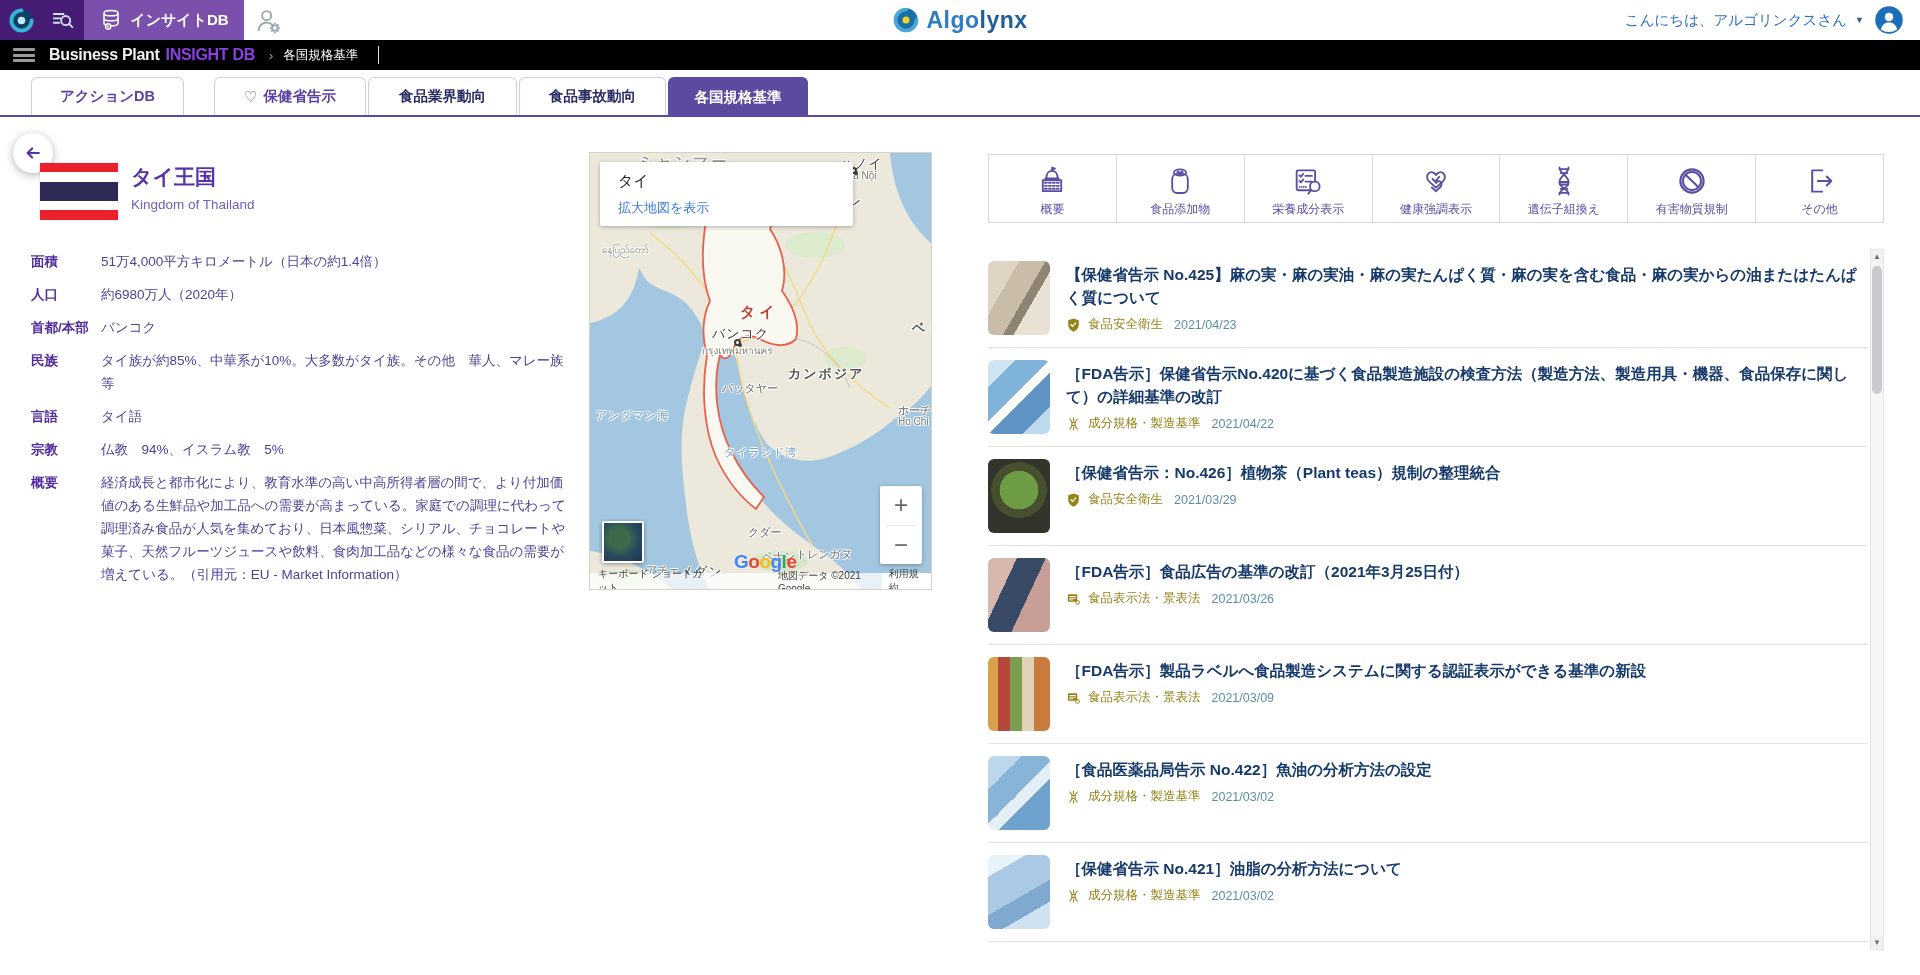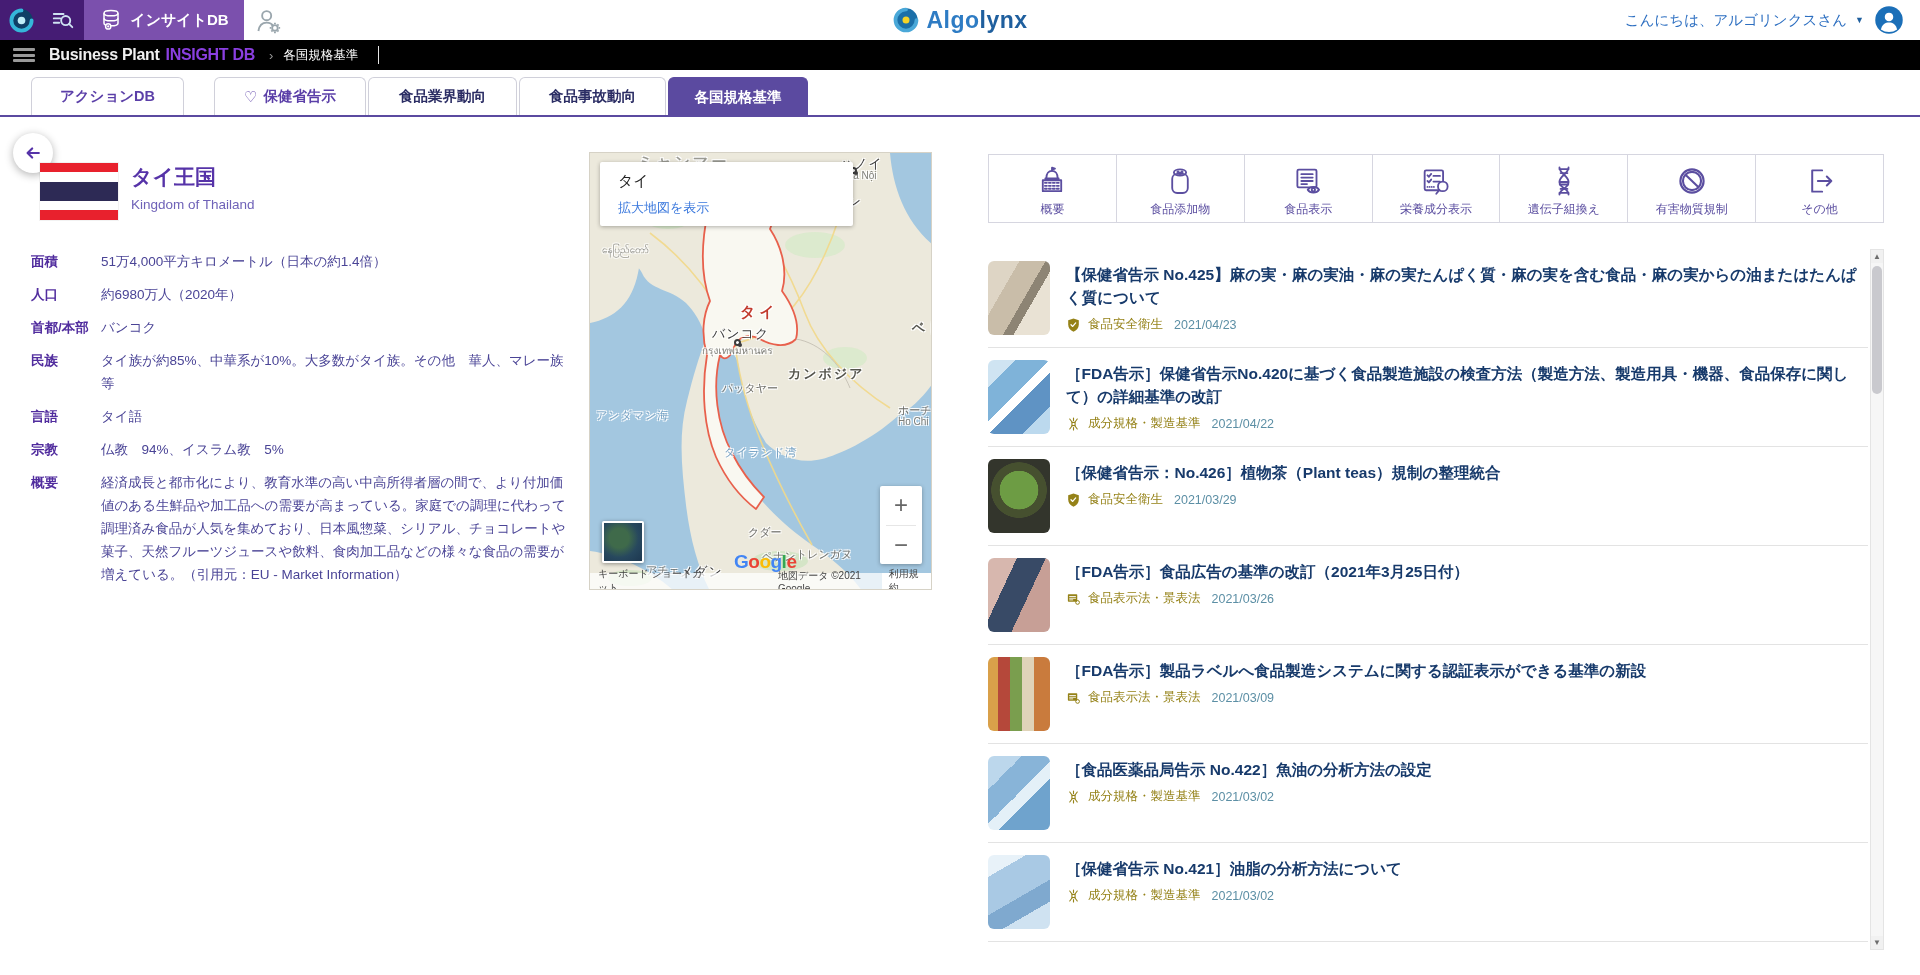--- a/index.html
+++ b/index.html
@@ -350,41 +350,40 @@
             <circle cx="10.6" cy="5.7" r=".45" fill="#5b4ea0"></circle>
             <circle cx="13.4" cy="5.7" r=".45" fill="#5b4ea0"></circle>
             <circle cx="12" cy="6.6" r=".45" fill="#5b4ea0"></circle>
           </svg>
         </span>
         <span class="cat-label">食品添加物</span>
       </button>
       <button class="cat">
         <span class="cat-icon">
           <svg width="36" height="34" viewBox="0 0 24 24" fill="none" stroke="#5b4ea0" stroke-width="1.3" stroke-linecap="round" stroke-linejoin="round">
-            <rect x="4.5" y="4" width="13.5" height="12.5" rx="1"></rect>
-            <path d="M7.3 7.2h8M7.3 9.6h8M7.3 12h8M7.3 14.2h4"></path>
-            <path d="M11.8 18.2c1.6-2.6 6.4-2.6 8 0-1.6 2.6-6.4 2.6-8 0z" fill="#fff"></path>
-            <circle cx="15.8" cy="18.2" r="1.15"></circle>
-          </svg>
-        </span>
-        <span class="cat-label">食品表示</span>
-      </button>
-      <button class="cat">
-        <span class="cat-icon">
-          <svg width="36" height="34" viewBox="0 0 24 24" fill="none" stroke="#5b4ea0" stroke-width="1.3" stroke-linecap="round" stroke-linejoin="round">
             <rect x="4" y="4.5" width="13" height="14" rx="1"></rect>
             <path d="M6 8l1 1 1.6-2M10.2 8.4h4.6M6 12l1 1 1.6-2M10.2 12.4h4.6M6 16.2h.01M7.5 16.2h.01M9 16.2h.01M10.5 16.2h.01"></path>
             <circle cx="16.8" cy="15.8" r="3.4" fill="#fff"></circle>
             <path d="M14.4 18.3L12.2 21"></path>
           </svg>
         </span>
         <span class="cat-label">栄養成分表示</span>
       </button>
       <button class="cat">
         <span class="cat-icon">
+          <svg width="36" height="34" viewBox="0 0 24 24" fill="none" stroke="#5b4ea0" stroke-width="1.3" stroke-linecap="round" stroke-linejoin="round">
+            <path d="M12 7.8c1.1-2.1 3.7-2.7 5.3-1.1 1.7 1.7 1.1 4.2-.7 5.9L12 16.7l-4.6-4.1C5.6 10.9 5 8.4 6.7 6.7 8.3 5.1 10.9 5.7 12 7.8z"></path>
+            <path d="M13.5 10.2c.7-1.3 2.3-1.7 3.3-.7 1 1 .7 2.6-.4 3.7L13.5 16l-2.9-2.6" transform="translate(-1.5,3.2)"></path>
+            <path d="M9.6 10.6l1.8 1.8 2.9-3.4"></path>
+          </svg>
+        </span>
+        <span class="cat-label">健康強調表示</span>
+      </button>
+      <button class="cat">
+        <span class="cat-icon">
           <svg width="36" height="34" viewBox="0 0 24 24" fill="none" stroke="#5b4ea0" stroke-width="1.3" stroke-linecap="round">
             <path d="M8.8 2.5c0 4.6 6.4 5.6 6.4 10.2S8.8 17.9 8.8 21.5M15.2 2.5c0 4.6-6.4 5.6-6.4 10.2s6.4 4.2 6.4 8.8"></path>
             <path d="M8.8 3.6h6.4M8.8 20.4h6.4M9.6 6.4h4.8M9.6 17.6h4.8M9 12.7h6M9 14.5h6"></path>
           </svg>
         </span>
         <span class="cat-label">遺伝子組換え</span>
       </button>
       <button class="cat">
         <span class="cat-icon">
           <svg width="36" height="34" viewBox="0 0 24 24" fill="none" stroke="#5b4ea0" stroke-width="1.5">

